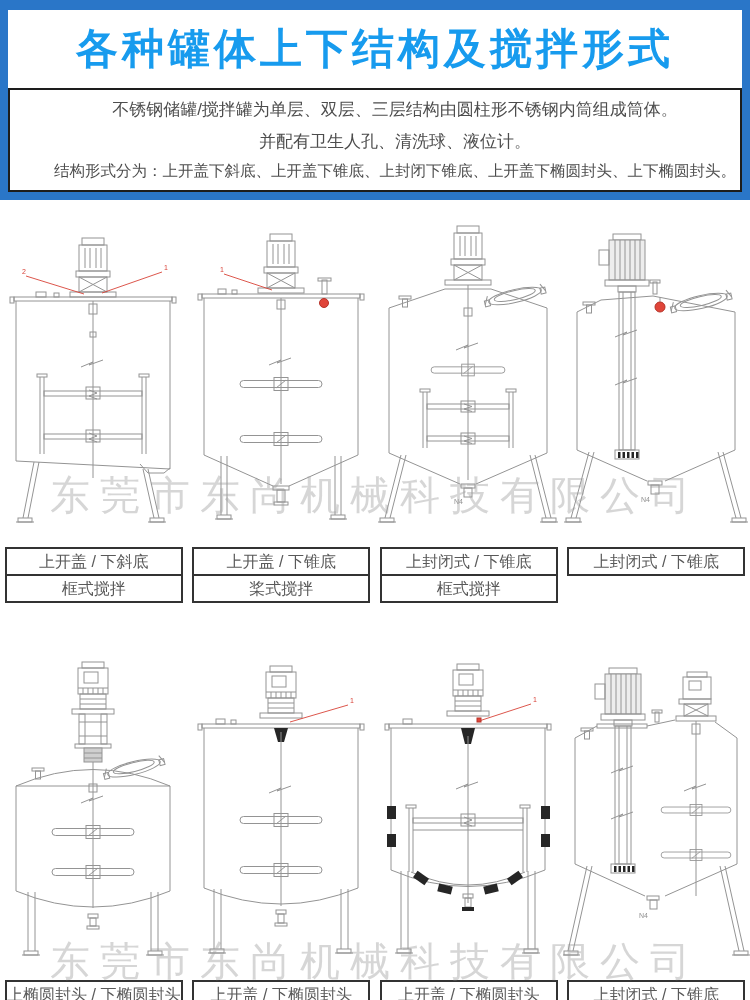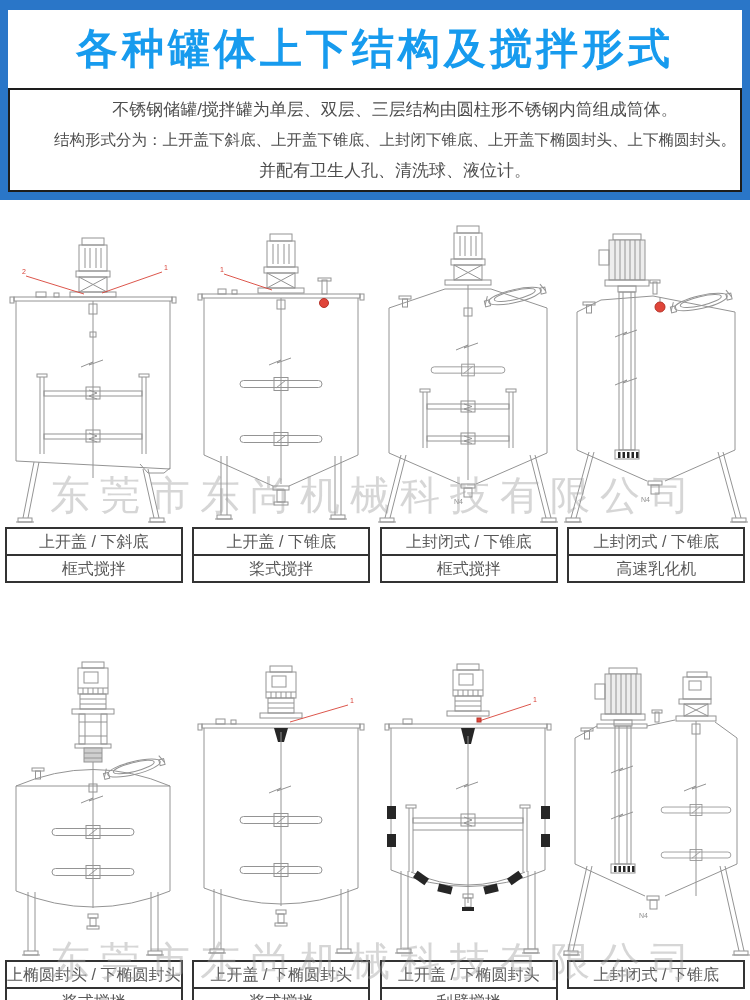--- a/index.html
+++ b/index.html
@@ -14,21 +14,21 @@
         flex-direction:column;justify-content:space-evenly;text-align:center;color:#4d4d4d;padding-left:40px;}
   .desc .l{font-size:17px;white-space:nowrap;}
   .desc .l3{font-size:15.5px;}
   
   .row{position:absolute;left:0;width:750px;display:flex;}
   #row1{top:212px;}
   #row2{top:658px;}
   .cell{width:187.5px;display:flex;flex-direction:column;align-items:center;}
   .cell svg{display:block;stroke:#949494;fill:none;stroke-width:1;}
   .lblbox{width:178px;box-sizing:border-box;border:2px solid #333;background:#fff;height:29px;
-          line-height:25px;text-align:center;font-size:16px;color:#595959;white-space:nowrap;overflow:hidden;}
+          line-height:25px;text-align:center;font-size:16px;color:#595959;white-space:nowrap;overflow:hidden;margin-top:20px;}
   .lblbox + .lblbox{margin-top:-2px;}
   
   .rf{fill:#e0453a;stroke:#b63228;}
   .red{stroke:#d84338;stroke-width:0.9;}
   .redtxt{fill:#d84338;stroke:none;font-size:7px;}
   .df{fill:#262626;stroke:none;}
   .gf{fill:#ededed;}
   .sf{fill:#cfcfcf;}
   .txt{fill:#8f8f8f;stroke:none;font-size:7px;}
   .watermark{position:absolute;left:0;width:750px;text-align:center;font-size:40px;
@@ -107,22 +107,22 @@
         <rect x="-7" y="0" width="14" height="4"></rect>
         <line x1="-9" y1="4" x2="9" y2="4"></line>
       </g>
   </defs>
 </svg>
 
 <div class="frame">
   <div class="title">各种罐体上下结构及搅拌形式</div>
   <div class="desc">
     <div class="l">不锈钢储罐/搅拌罐为单层、双层、三层结构由圆柱形不锈钢内筒组成筒体。</div>
+    <div class="l">并配有卫生人孔、清洗球、液位计。</div>
     <div class="l l3">结构形式分为：上开盖下斜底、上开盖下锥底、上封闭下锥底、上开盖下椭圆封头、上下椭圆封头。</div>
-    <div class="l">并配有卫生人孔、清洗球、液位计。</div>
   </div>
 </div>
 
 <div class="row" id="row1">
 
   <div class="cell">
     <svg width="187" height="315" viewBox="0 0 187 315">
       <use href="#motorA" x="93" y="26"></use>
       <g class="red">
         <line x1="84" y1="82" x2="26" y2="64"></line>
@@ -308,21 +308,20 @@
       <g>
         <line x1="26" y1="240" x2="8" y2="306"></line>
           <line x1="31" y1="240" x2="13" y2="306"></line>
         <line x1="160" y1="240" x2="178" y2="306"></line>
           <line x1="155" y1="240" x2="173" y2="306"></line>
         <use href="#footpad" x="10" y="306"></use>
           <use href="#footpad" x="176" y="306"></use>
       </g>
     </svg>
     <div class="lblbox">上封闭式 / 下锥底</div>
-    <div class="lblbox">高速乳化机</div>
   </div>
 </div>
 
 <div class="row" id="row2">
 
   <div class="cell">
     <svg width="187" height="302" viewBox="0 0 187 302">
       <use href="#motorB" x="93" y="4"></use>
       <g>
         <rect x="79" y="56" width="6" height="30"></rect>

